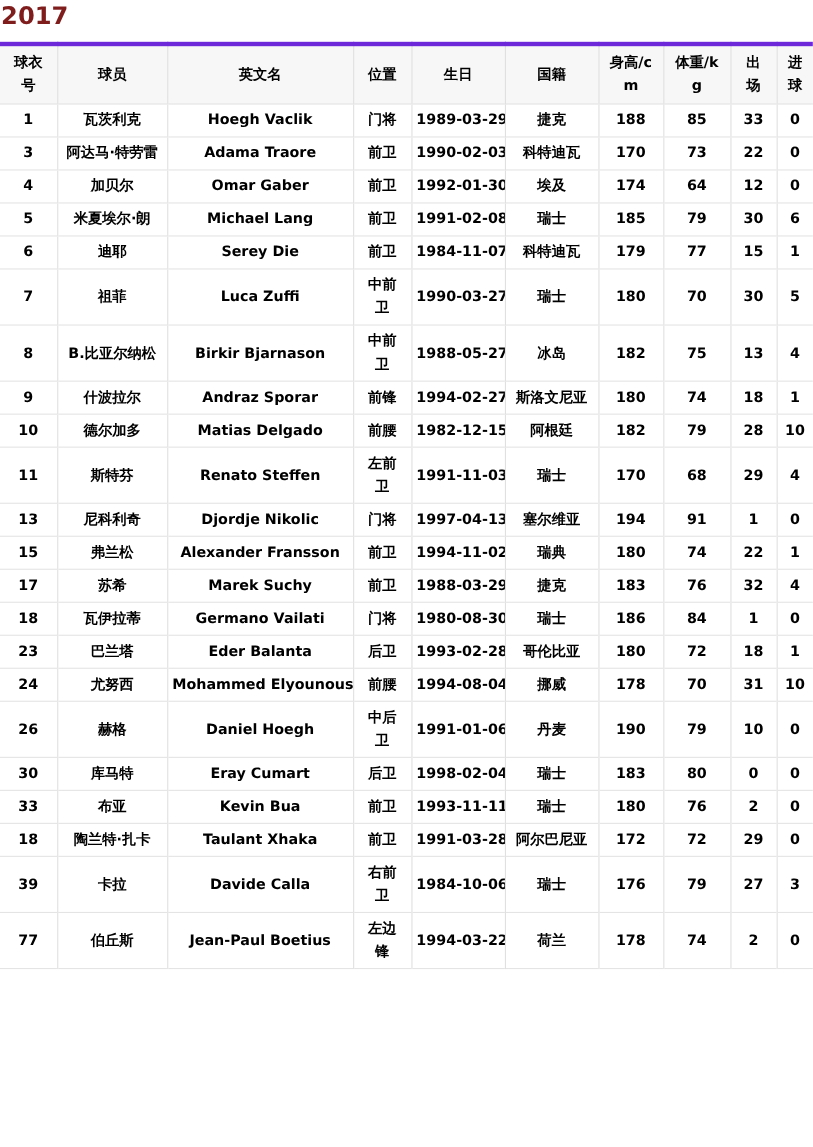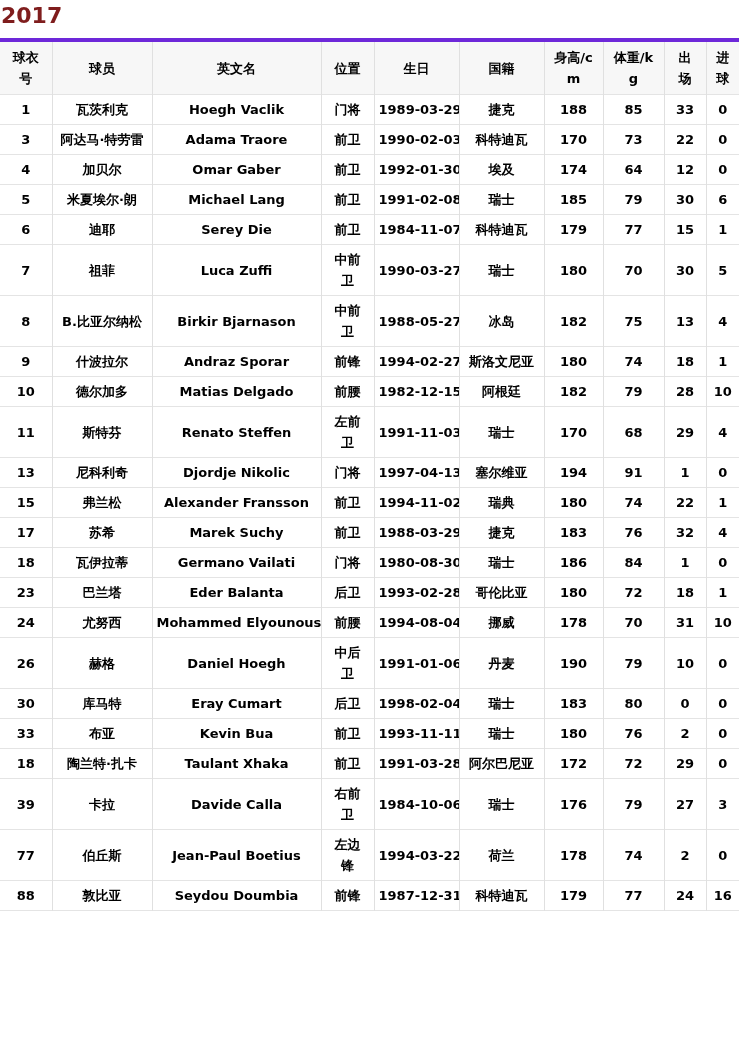--- a/index.html
+++ b/index.html
@@ -355,27 +355,15 @@
           <td class="col-1">伯丘斯</td>
           <td class="col-2">Jean-Paul Boetius</td>
           <td class="col-3">左边锋</td>
           <td class="col-4">1994-03-22</td>
           <td class="col-5">荷兰</td>
           <td class="col-6">178</td>
           <td class="col-7">74</td>
           <td class="col-8">2</td>
           <td class="col-9">0</td>
         </tr>
-        <tr>
-          <td class="col-0">88</td>
-          <td class="col-1">敦比亚</td>
-          <td class="col-2">Seydou Doumbia</td>
-          <td class="col-3">前锋</td>
-          <td class="col-4">1987-12-31</td>
-          <td class="col-5">科特迪瓦</td>
-          <td class="col-6">179</td>
-          <td class="col-7">77</td>
-          <td class="col-8">24</td>
-          <td class="col-9">16</td>
-        </tr>
       </tbody>
   </table>
 </div>
 
 </body></html>

